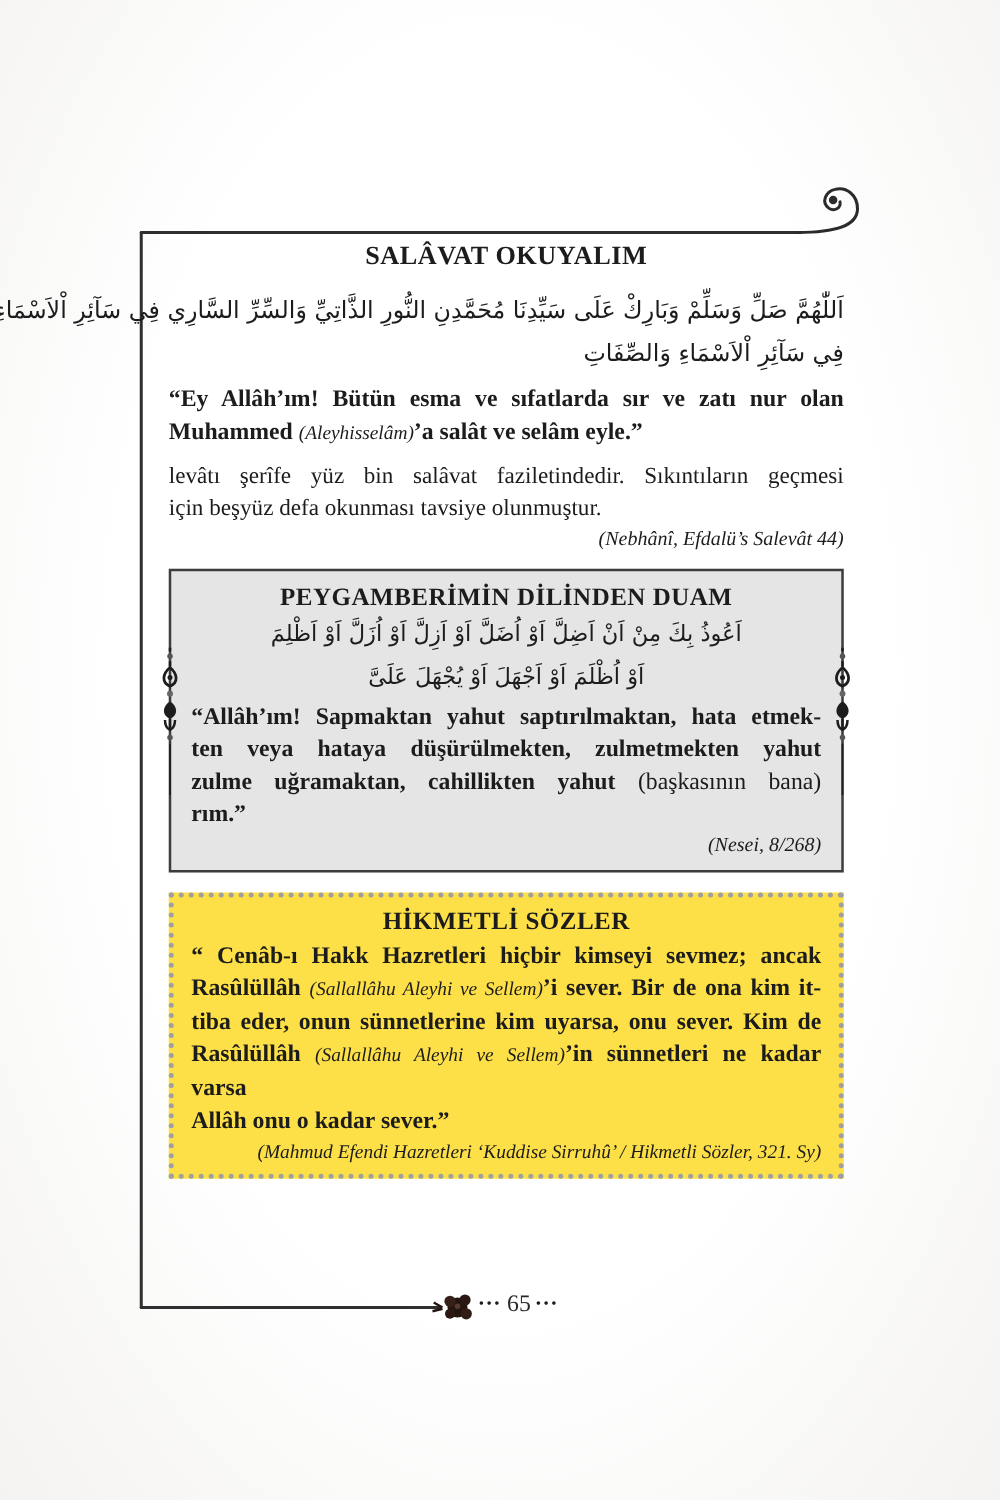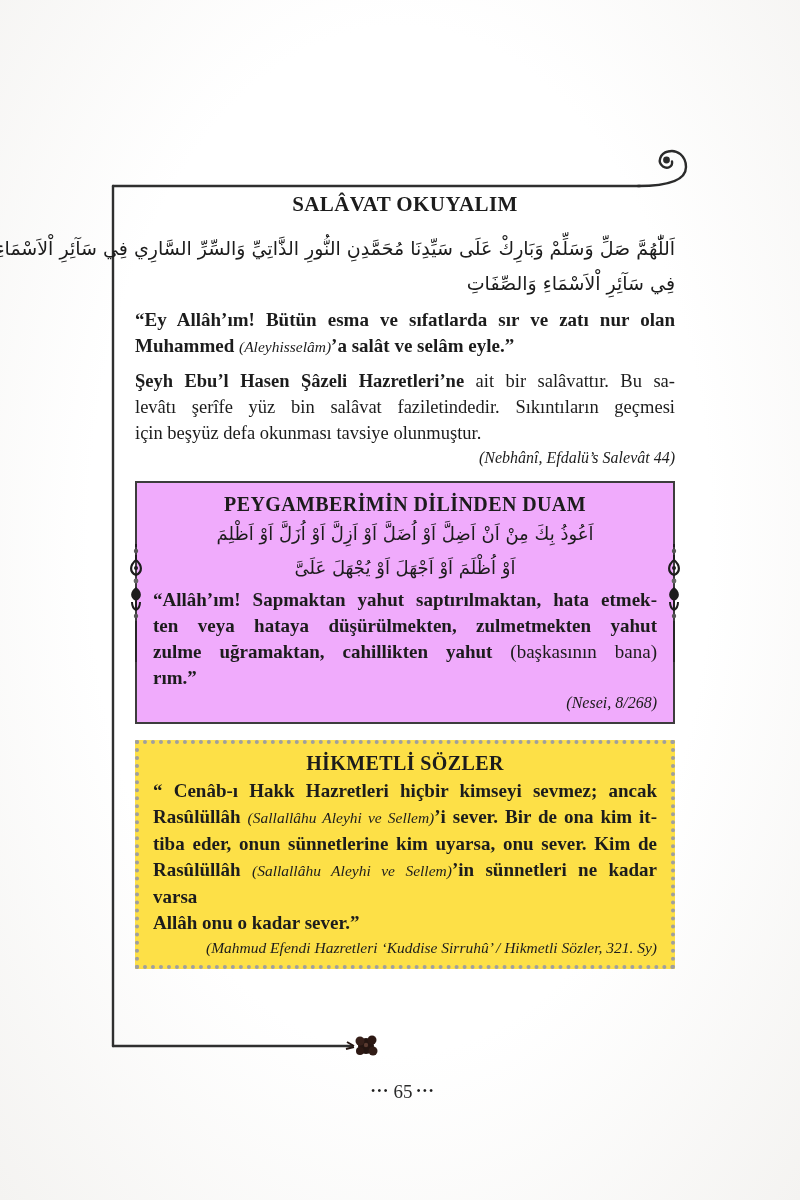--- a/index.html
+++ b/index.html
@@ -28,34 +28,34 @@
   .bold { font-weight:bold; }
   .para1 { margin-top:8px; font-weight:bold; }
   .para2 { margin-top:8px; font-size:18.5px; }
   .para2 .pline { font-size:18.5px; }
 
   .cite { margin-top:3px; font-style:italic; font-size:16px; text-align:right; }
 
   .inline-italic { font-style:italic; font-weight:normal; font-size:15.5px; }
   .plain { font-weight:normal; }
 
-  .box1 { position:relative; margin-top:14px; border:2px solid #3d3d3d; padding:8px 16px 10px; background:#f0abfc; }
+  .box1 { position:relative; margin-top:14px; border:2px solid #3d3d3d; padding:8px 16px 10px; background:#e5e5e5; }
   .box1 .title { font-size:20px; line-height:26px; }
   .box1 .arabic { font-size:18px; line-height:34px; text-align:center; }
   .box1 .body { margin-top:2px; font-weight:bold; }
   .ornament { position:absolute; top:50%; transform:translateY(-50%); width:22px; height:118px; }
   .ornament.left  { left:-12px; }
   .ornament.right { right:-12px; }
 
   .box2 { margin-top:16px; border:4px dotted #9f9f9f; padding:6px 14px 8px; background:#fde047; }
   .box2 .title { font-size:20px; line-height:26px; }
   .box2 .body { margin-top:2px; font-weight:bold; }
   .box2 .cite { text-align:right; font-size:15.5px; }
 
-  .footer { position:absolute; left:371px; top:1033px; width:200px; white-space:nowrap;margin-top:48px; }
+  .footer { position:absolute; left:383px; top:1033px; width:200px; white-space:nowrap; }
   .dots { font-size:12px; letter-spacing:2px; vertical-align:3px; color:#1c1c1c; }
   .pagenum { font-size:19px; color:#2a2a2a; padding:0 4px; }
 </style>
 </head>
 <body>
 
 <svg class="frame" width="800" height="1200" viewBox="0 0 800 1200">
   <g stroke="#2f2f2f" stroke-width="2.4" fill="none" stroke-linecap="round">
     <path d="M113 186 H640"></path>
     <path d="M113 186 V1046"></path>
@@ -84,21 +84,20 @@
 
   <div class="arabic center ar1">اَللّٰهُمَّ صَلِّ وَسَلِّمْ وَبَارِكْ عَلَى سَيِّدِنَا مُحَمَّدِنِ النُّورِ الذَّاتِيِّ وَالسِّرِّ السَّارِي فِي سَآئِرِ اْلاَسْمَاءِ وَالصِّفَاتِ</div>
   <div class="arabic right ar2">فِي سَآئِرِ اْلاَسْمَاءِ وَالصِّفَاتِ</div>
 
   <div class="para1">
     <div class="pline">“Ey Allâh’ım! Bütün esma ve sıfatlarda sır ve zatı nur olan</div>
     <div class="pline last"><span>Muhammed </span><span class="inline-italic">(Aleyhisselâm)</span><span>’a salât ve selâm eyle.”</span></div>
   </div>
 
   <div class="para2">
-    <div class="pline"><span class="bold">Şeyh Ebu’l Hasen Şâzeli Hazretleri’ne</span><span> ait bir salâvattır. Bu sa-</span></div>
     <div class="pline">levâtı şerîfe yüz bin salâvat faziletindedir. Sıkıntıların geçmesi</div>
     <div class="pline last">için beşyüz defa okunması tavsiye olunmuştur.</div>
   </div>
 
   <div class="cite">(Nebhânî, Efdalü’s Salevât 44)</div>
 
   <div class="box1">
     <svg class="ornament left" viewBox="0 0 22 118">
       <g stroke="#1d1d1d" fill="none" stroke-width="2">
         <path d="M11 0 V3"></path>

